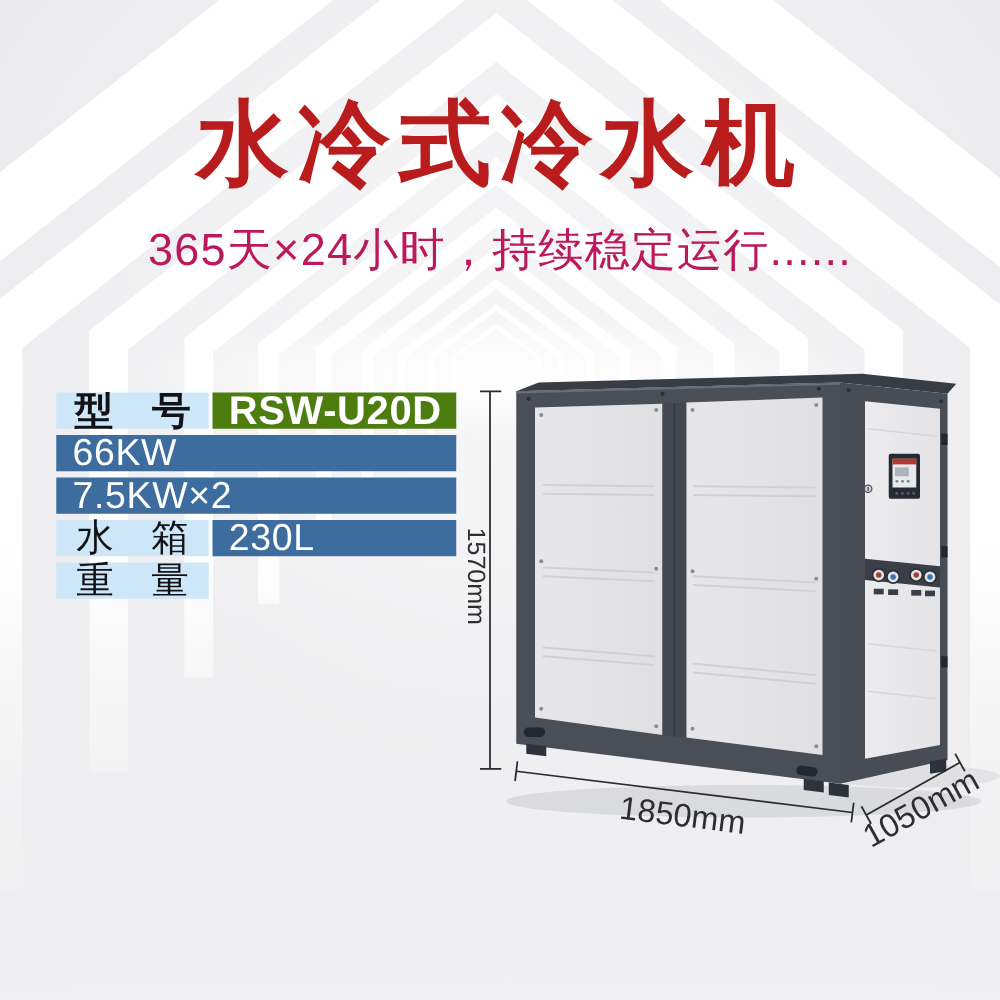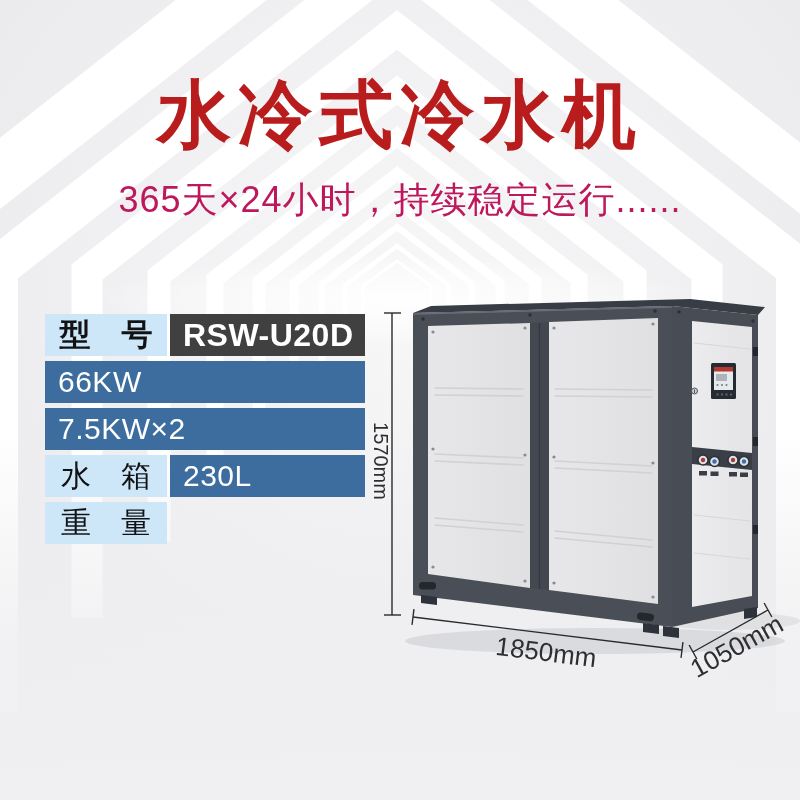--- a/index.html
+++ b/index.html
@@ -18,33 +18,33 @@
   }
   .subtitle{
     margin:22px 0 0;
     font-size:36px;color:#be185d;letter-spacing:1px;font-weight:normal;
   }
 
   .spec-table{
     position:absolute;left:45px;top:314px;width:320px;z-index:3;
     display:flex;flex-direction:column;gap:5px;
   }
-  .spec-row{display:flex;gap:3px;height:42px;}
+  .spec-row{display:flex;gap:3px;height:29px;}
   .spec-label{
     width:122px;flex:0 0 122px;background:#cde7f8;color:#121214;
     display:flex;align-items:center;justify-content:center;
     font-size:30px;
   }
   .spec-value{
     flex:1;background:#3c6d9e;color:#ffffff;
     display:flex;align-items:center;padding-left:13px;
     font-size:30px;letter-spacing:0.5px;
   }
   .spec-row.first .spec-label{font-weight:bold;font-size:31px;}
-  .spec-row.first .spec-value{background:#404040;font-weight:bold;font-size:32px;}
+  .spec-row.first .spec-value{background:#4d7c0f;font-weight:bold;font-size:32px;}
 
   .machine-svg{position:absolute;left:345px;top:285px;width:460px;height:420px;z-index:4;}
   .dim-text{fill:#2e2e30;}
 </style>
 </head>
 <body>
 
 <div class="canvas">
 
   <svg class="bg-svg" viewBox="0 0 800 800" aria-hidden="true">

